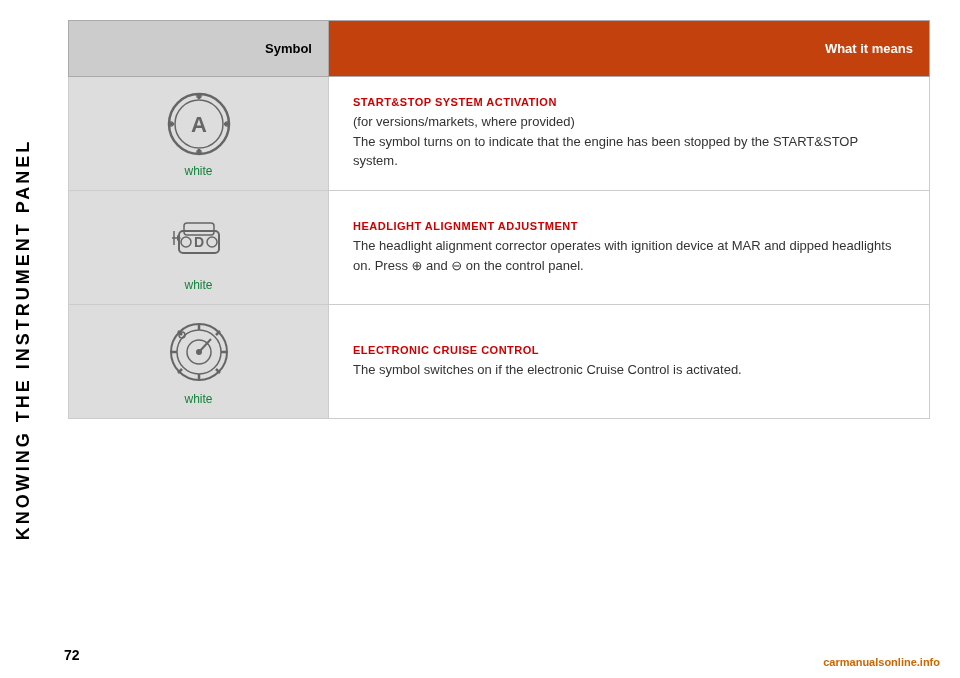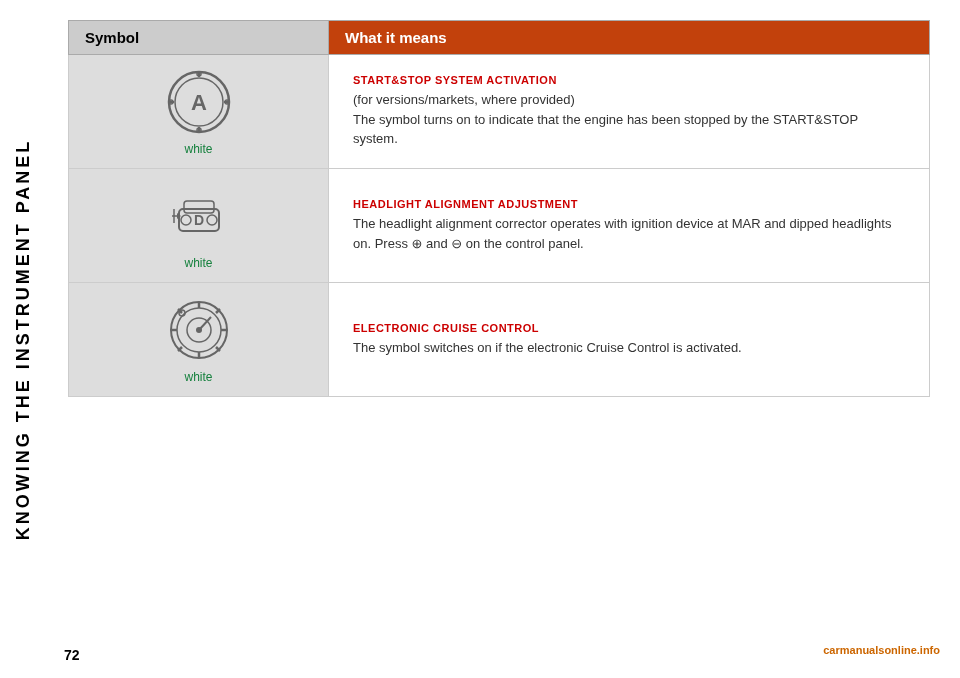--- a/index.html
+++ b/index.html
@@ -47,24 +47,24 @@
 
     
     .instrument-table {
       width: 100%;
       border-collapse: collapse;
       border: 1px solid #cccccc;
     }
 
     .instrument-table th {
       background: #cccccc;
-      padding: 8px 16px;
-      font-size: 15px;
-      font-weight: bold;
-      text-align: left;
+      padding: 20px 16px;
+      font-size: 13px;
+      font-weight: bold;
+      text-align: right;
       border: 1px solid #aaaaaa;
       color: #000000;
     }
 
     .instrument-table th.symbol-header {
       width: 260px;
     }
 
     .instrument-table th.meaning-header {
       background: #c2410c;
@@ -130,21 +130,21 @@
       bottom: 15px;
       left: 64px;
       font-size: 14px;
       font-weight: bold;
       color: #000000;
     }
 
     
     .watermark {
       position: absolute;
-      bottom: 22px;
+      bottom: 10px;
       right: 20px;
       font-size: 11px;
       color: #cc6600;
       font-weight: bold;
     }
   </style>
 </head>
 <body>
 
 <div class="sidebar">

